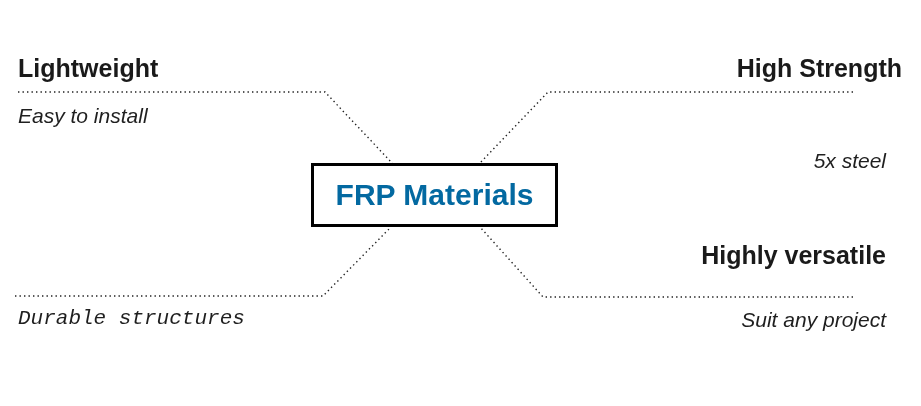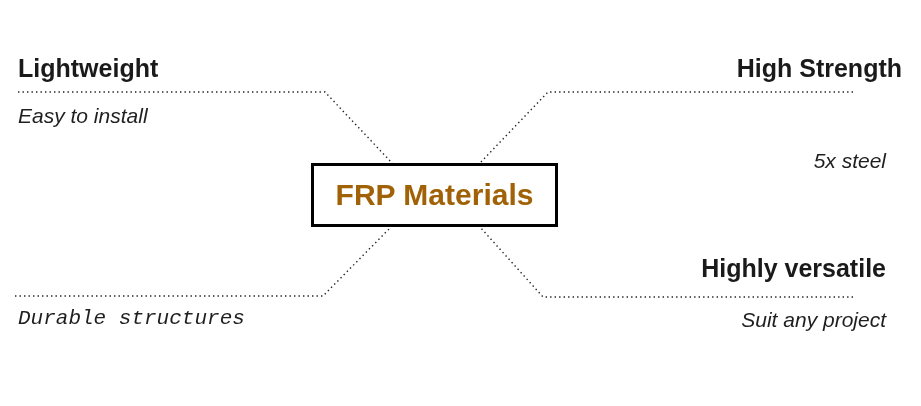--- a/index.html
+++ b/index.html
@@ -40,39 +40,39 @@
     white-space: nowrap;
     color: #1f1f1f;
     text-align: center;
   }
   .pos-tl-title   { left: 18px;  top: 55px; }
   .pos-tl-sub     { left: 18px;  top: 104px; }
   .pos-tr-title   { right: 52px; top: 55px;  text-align: right; }
   .pos-tr-sub     { right: 68px; top: 104px; text-align: left; margin-top: 45px; }
   .pos-bl-title   { left: 18px;  top: 253px; }
   .pos-bl-sub     { left: 18px;  top: 307px; font-family: Liberation Mono, monospace; }
-  .pos-br-title   { right: 68px; top: 255px; text-align: right; }
+  .pos-br-title   { right: 68px; top: 242px; text-align: right; }
   .pos-br-sub     { right: 68px; top: 308px; text-align: left; }
   .center-box {
     position: absolute;
     left: 311px;
     top: 163px;
     width: 241px;
     height: 58px;
     border: 3px solid #000000;
     background: #ffffff;
     display: flex;
     align-items: center;
     justify-content: center;
   }
   .center-box-label {
     font-size: 30px;
     font-weight: bold;
     white-space: nowrap;
-    color: #a16207;
+    color: #0369a1;
   }
 </style>
 </head>
 <body>
 
 <div class="canvas">
 
   <svg class="connector-svg" viewBox="0 0 921 406" xmlns="http://www.w3.org/2000/svg" aria-hidden="true">
     <path d="M 18 92 L 325 92 L 393 164" fill="none" stroke="#222222" stroke-width="1.4" stroke-dasharray="1.4 3.1"></path>
     <path d="M 853 92 L 548 92 L 479 164" fill="none" stroke="#222222" stroke-width="1.4" stroke-dasharray="1.4 3.1"></path>

